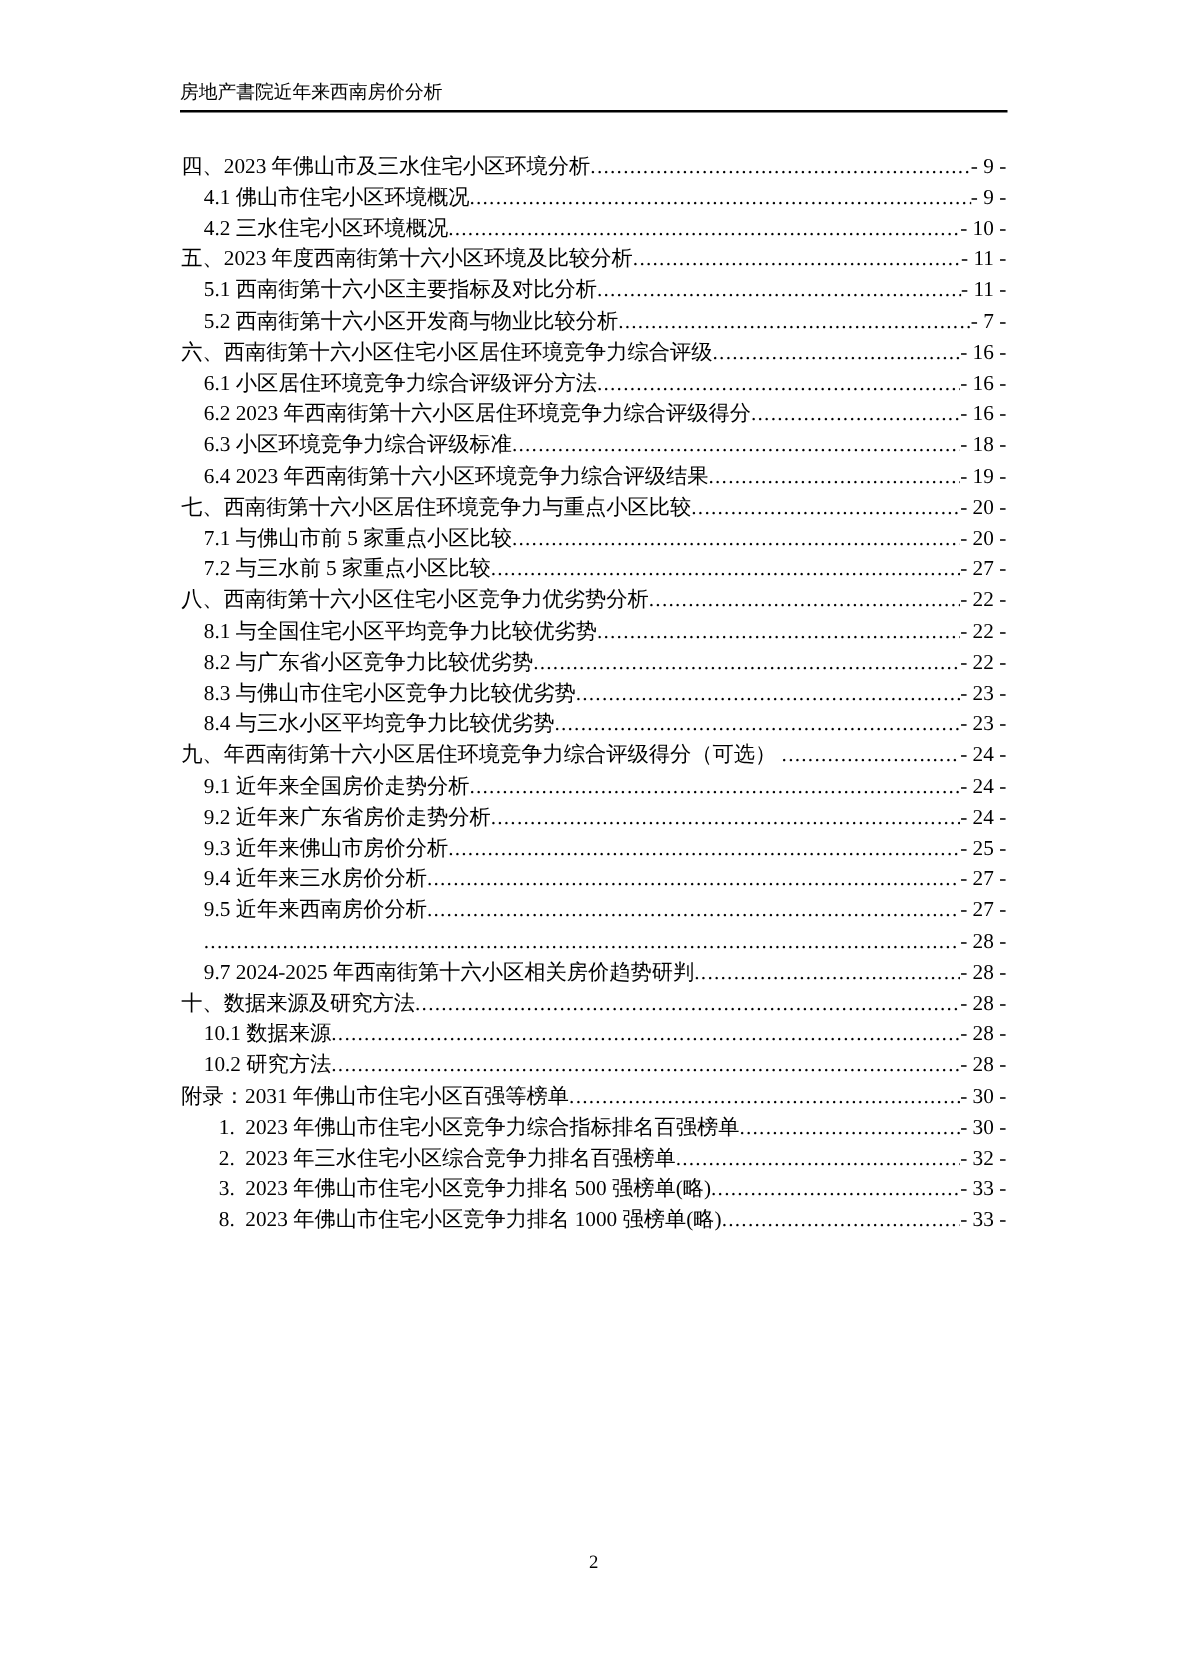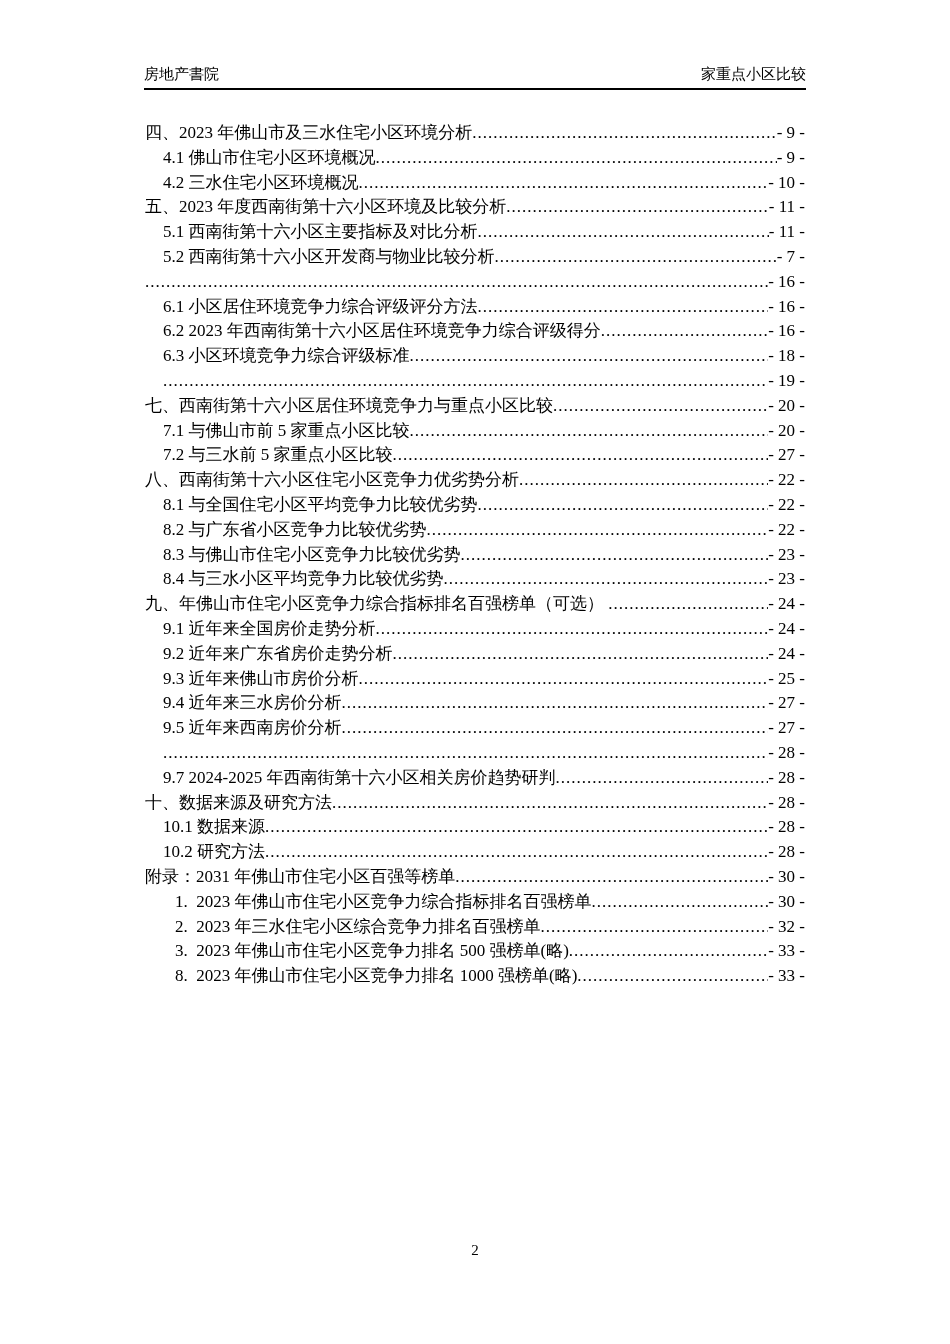--- a/index.html
+++ b/index.html
@@ -16,21 +16,20 @@
     font-family: "Liberation Serif", "DejaVu Serif", serif;
     overflow: hidden;
   }
   
   .header {
     position: absolute;
     left: 144px;
     right: 144px;
     top: 64px;
     display: flex;
-    justify-content: space-between;
     align-items: baseline;
     font-size: 15px;
     line-height: 20px;
     white-space: pre;
   }
   .header-rule {
     position: absolute;
     left: 144px;
     right: 144px;
     top: 88px;
@@ -82,21 +81,21 @@
     font-size: 15px;
   }
 </style>
 </head>
 <body>
 
 <div class="page">
 
   <div class="header">
     <span>房地产書院</span>
-    <span>家重点小区比较</span>
+    <span>近年来西南房价分析</span>
   </div>
 
   <div class="header-rule"></div>
 
   <div class="toc">
   <div class="toc-row level-0">
     <span class="toc-title">四、2023 年佛山市及三水住宅小区环境分析</span>
     <span class="toc-dots"></span>
     <span class="toc-page">- 9 -</span>
   </div>
@@ -125,20 +124,21 @@
     <span class="toc-page">- 11 -</span>
   </div>
 
   <div class="toc-row level-1">
     <span class="toc-title">5.2 西南街第十六小区开发商与物业比较分析</span>
     <span class="toc-dots"></span>
     <span class="toc-page">- 7 -</span>
   </div>
 
   <div class="toc-row level-0">
+    <span class="toc-title">六、西南街第十六小区住宅小区居住环境竞争力综合评级</span>
     <span class="toc-dots"></span>
     <span class="toc-page">- 16 -</span>
   </div>
 
   <div class="toc-row level-1">
     <span class="toc-title">6.1 小区居住环境竞争力综合评级评分方法</span>
     <span class="toc-dots"></span>
     <span class="toc-page">- 16 -</span>
   </div>
 
@@ -148,20 +148,21 @@
     <span class="toc-page">- 16 -</span>
   </div>
 
   <div class="toc-row level-1">
     <span class="toc-title">6.3 小区环境竞争力综合评级标准</span>
     <span class="toc-dots"></span>
     <span class="toc-page">- 18 -</span>
   </div>
 
   <div class="toc-row level-1">
+    <span class="toc-title">6.4 2023 年西南街第十六小区环境竞争力综合评级结果</span>
     <span class="toc-dots"></span>
     <span class="toc-page">- 19 -</span>
   </div>
 
   <div class="toc-row level-0">
     <span class="toc-title">七、西南街第十六小区居住环境竞争力与重点小区比较</span>
     <span class="toc-dots"></span>
     <span class="toc-page">- 20 -</span>
   </div>
 
@@ -201,21 +202,21 @@
     <span class="toc-page">- 23 -</span>
   </div>
 
   <div class="toc-row level-1">
     <span class="toc-title">8.4 与三水小区平均竞争力比较优劣势</span>
     <span class="toc-dots"></span>
     <span class="toc-page">- 23 -</span>
   </div>
 
   <div class="toc-row level-0">
-    <span class="toc-title">九、年佛山市住宅小区竞争力综合指标排名百强榜单（可选） </span>
+    <span class="toc-title">九、年西南街第十六小区居住环境竞争力综合评级得分（可选） </span>
     <span class="toc-dots"></span>
     <span class="toc-page">- 24 -</span>
   </div>
 
   <div class="toc-row level-1">
     <span class="toc-title">9.1 近年来全国房价走势分析</span>
     <span class="toc-dots"></span>
     <span class="toc-page">- 24 -</span>
   </div>
 

